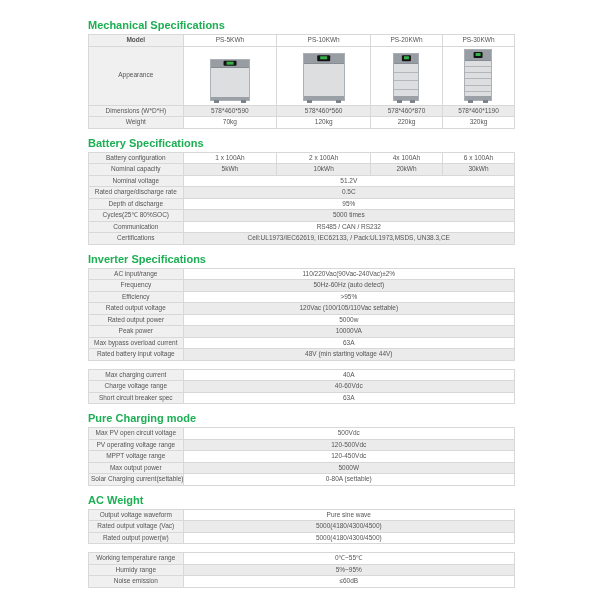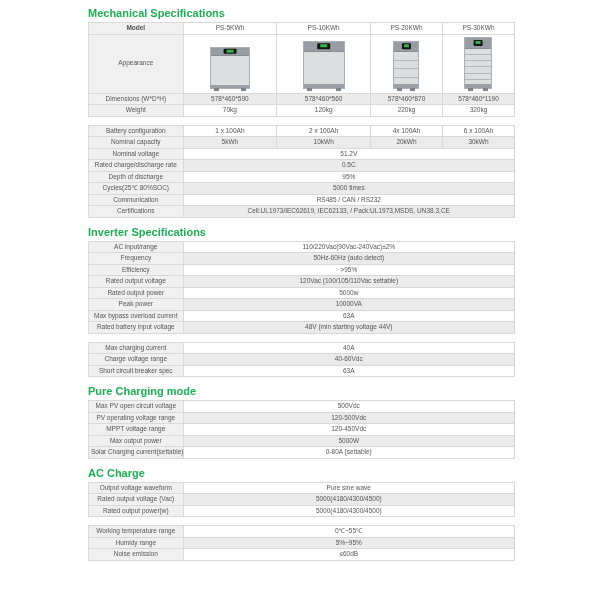--- a/index.html
+++ b/index.html
@@ -7,21 +7,21 @@
     --stripe:#ebebeb; --text:#555; --label-text:#444;
   }
   *{box-sizing:border-box;}
   html,body{margin:0;padding:0;}
   body{
     width:600px;height:600px;overflow:hidden;background:#fff;
     font-family:"Liberation Sans",sans-serif;color:var(--text);
   }
   .page{position:absolute;left:88px;top:7px;width:427px;}
   .spec-section{margin-top:8px;}
-  .spec-section:first-child{margin-top:0;}
+  .spec-section:first-child{margin-top:12px;}
   .sec-title{
     font-size:11px;font-weight:bold;color:var(--accent);
     margin:0 0 3px 0;line-height:12px;
   }
   table.spec-table{
     width:100%;border-collapse:collapse;table-layout:fixed;
   }
   table.spec-table td{
     border:1px solid var(--border);
     font-size:6.5px;line-height:1;padding:2px 2px;
@@ -105,20 +105,21 @@
             <td class="val">70kg</td>
             <td class="val">120kg</td>
             <td class="val">220kg</td>
             <td class="val">320kg</td>
           </tr>
         </tbody>
     </table>
   </section>
 
   <section class="spec-section sec-battery">
+    <h2 class="sec-title">Battery Specifications</h2>
     <table class="spec-table">
       <colgroup>
           <col style="width:22.2%">
           <col style="width:22%">
           <col style="width:22%">
           <col style="width:16.9%">
           <col style="width:16.9%">
         </colgroup>
       <tbody>
           <tr>
@@ -265,21 +266,21 @@
           </tr>
           <tr>
             <td class="lbl">Solar Charging current(settable)</td>
             <td class="val" colspan="4">0-80A (settable)</td>
           </tr>
         </tbody>
     </table>
   </section>
 
   <section class="spec-section sec-ac-output">
-    <h2 class="sec-title">AC Charge</h2>
+    <h2 class="sec-title">AC Weight</h2>
     <table class="spec-table">
       <colgroup>
           <col style="width:22.2%">
           <col style="width:22%">
           <col style="width:22%">
           <col style="width:16.9%">
           <col style="width:16.9%">
         </colgroup>
       <tbody>
           <tr>

